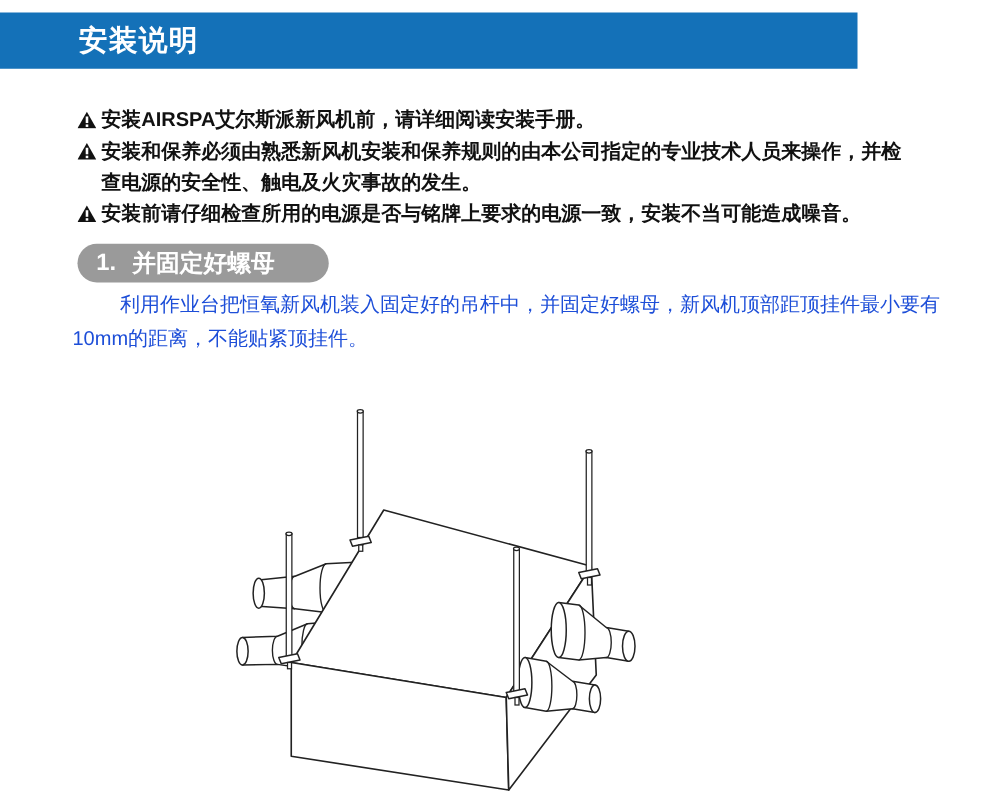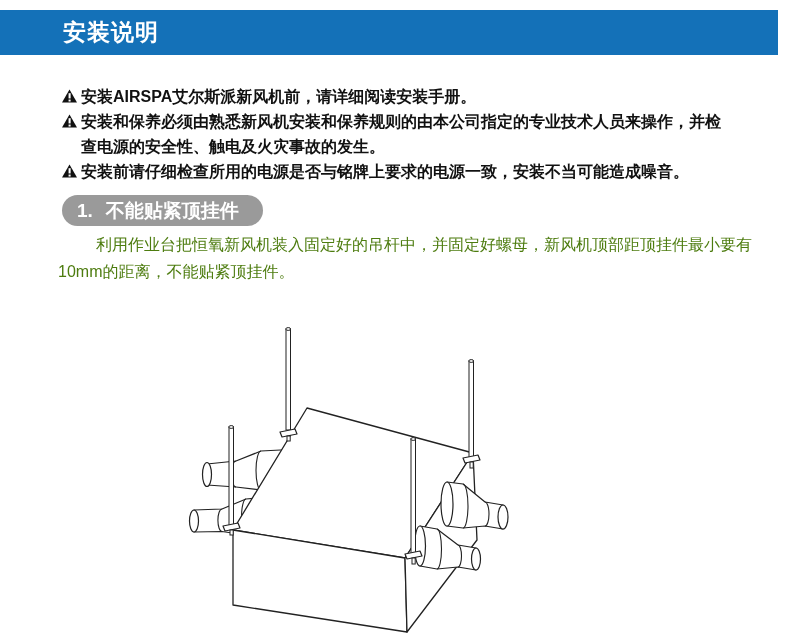--- a/index.html
+++ b/index.html
@@ -3,21 +3,21 @@
 <meta charset="utf-8">
 <style>
   html,body{margin:0;padding:0;}
   body{
     width:790px;height:640px;background:#ffffff;position:relative;overflow:hidden;
     font-family:"Liberation Sans","DejaVu Sans",sans-serif;
   }
   .page{position:absolute;inset:0;}
   
   .header-bar{
-    position:absolute;left:0;top:10px;width:778px;height:45px;
+    position:absolute;left:0;top:10px;width:686px;height:45px;
     background:#1471b8;display:flex;align-items:center;
   }
   .header-title{
     margin-left:63px;color:#ffffff;font-size:23px;font-weight:700;letter-spacing:1px;
   }
   
   .warnings{
     position:absolute;left:62px;top:84px;width:663px;
     color:#111111;font-size:16px;font-weight:700;line-height:25px;
   }
@@ -27,21 +27,21 @@
   .section-pill{
     position:absolute;left:62px;top:195px;height:31px;width:201px;box-sizing:border-box;
     background:#9a9a9a;border-radius:16px;color:#ffffff;
     display:flex;align-items:center;padding-left:15px;
     font-size:19px;font-weight:700;
   }
   .section-pill .num{margin-right:13px;}
   
   .body-paragraph{
     position:absolute;left:58px;top:231px;width:700px;margin:0;
-    font-size:16px;line-height:27px;color:#4d7c0f;text-indent:38px;font-weight:400;
+    font-size:16px;line-height:27px;color:#1d4ed8;text-indent:38px;font-weight:400;
   }
   
   .diagram{position:absolute;left:0;top:300px;width:790px;height:340px;}
   .diagram .ln{fill:#ffffff;stroke:#222222;stroke-width:1.2;stroke-linejoin:round;}
   .diagram .arc{fill:none;stroke:#222222;stroke-width:1.1;}
   .diagram .rod{fill:#ffffff;stroke:#222222;stroke-width:1;}
 </style>
 </head>
 <body>
 
@@ -73,21 +73,21 @@
         <polygon points="8,0 16,14 0,14" fill="#111111"></polygon>
         <rect x="7" y="4" width="2.2" height="5.6" fill="#ffffff"></rect>
         <rect x="7" y="10.8" width="2.2" height="2.1" fill="#ffffff"></rect>
       </svg>
       <span>安装前请仔细检查所用的电源是否与铭牌上要求的电源一致，安装不当可能造成噪音。</span>
     </div>
   </div>
 
   <div class="section-pill">
     <span class="num">1.</span>
-    <span>不能贴紧顶挂件</span>
+    <span>并固定好螺母</span>
   </div>
 
   <p class="body-paragraph">利用作业台把恒氧新风机装入固定好的吊杆中，并固定好螺母，新风机顶部距顶挂件最小要有10mm的距离，不能贴紧顶挂件。</p>
 
   <svg class="diagram" viewBox="0 0 790 340">
 
     <g>
       <path class="ln" d="M300,149 L261,151 L236,161 L207,164 L207,185 L236,187 L261,190 L300,191 Z"></path>
       <path class="arc" d="M300,149 A6,21 0 0 0 300,191"></path>
       <path class="arc" d="M261,151 A5,19.5 0 0 0 261,190"></path>

